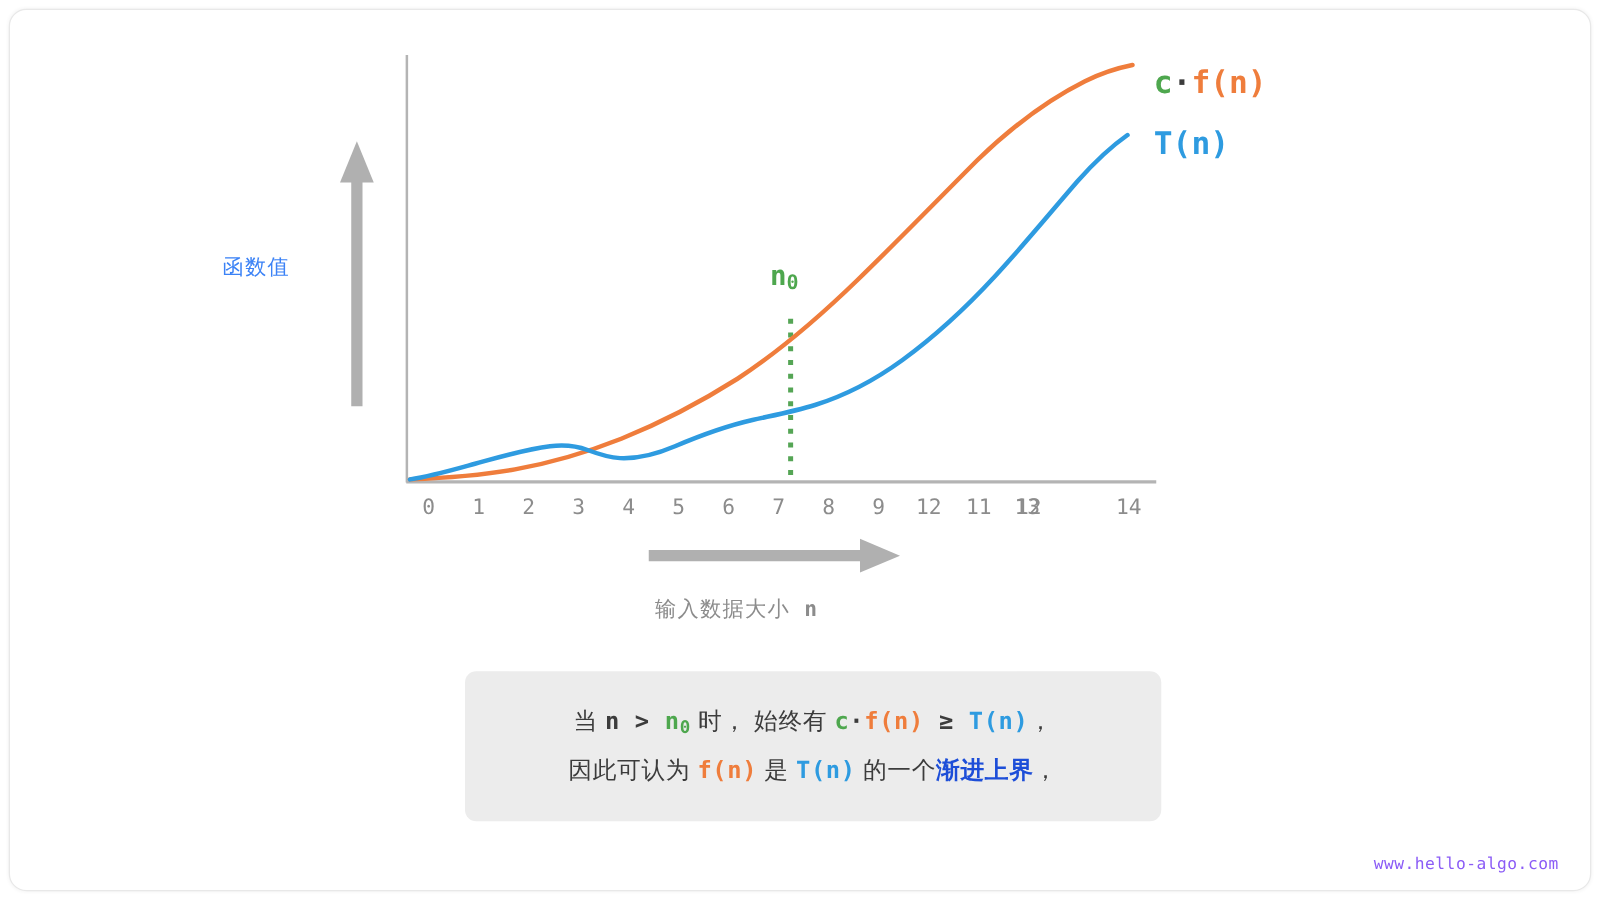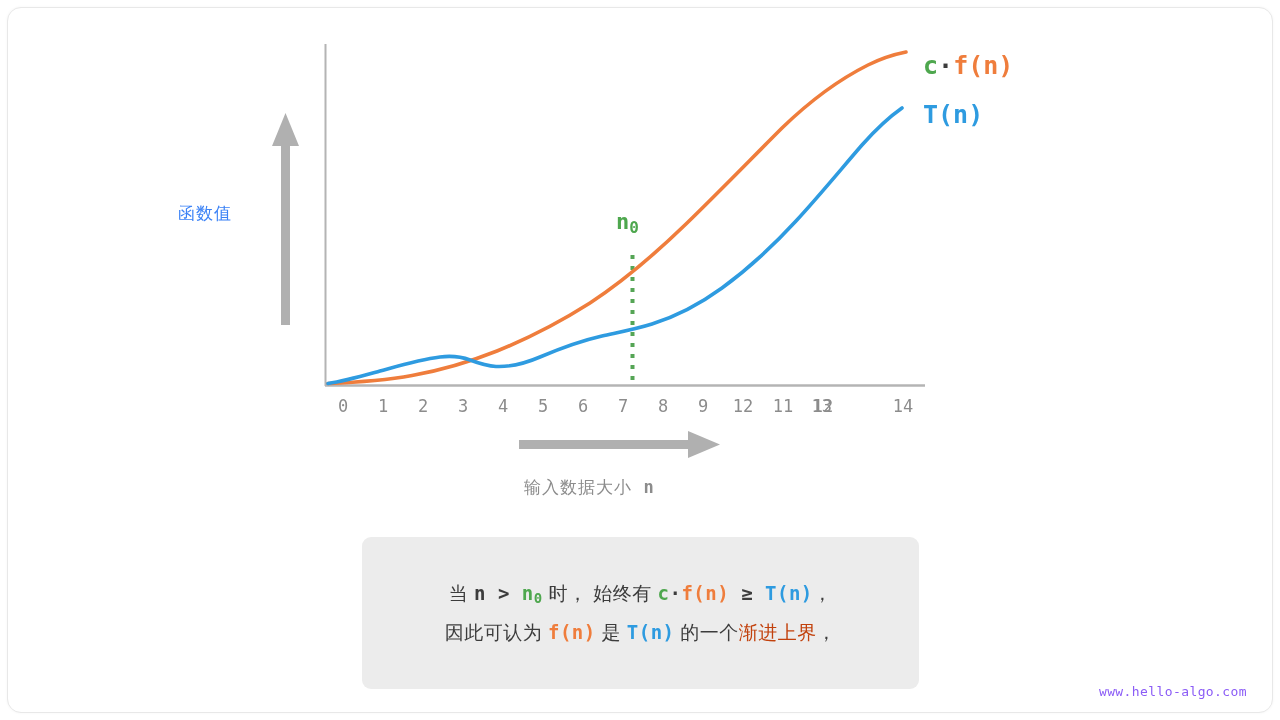--- a/index.html
+++ b/index.html
@@ -105,24 +105,24 @@
     color: #4ea74e;
     white-space: nowrap;
   }
   #n0-label sub {
     font-size: 16px;
     vertical-align: -0.22em;
   }
   
   #caption-box {
     position: absolute;
-    left: 362px;
+    left: 372px;
     top: 537px;
     width: 557px;
-    height: 152px;
+    height: 120px;
     background: #ececec;
     border-radius: 9px;
     box-sizing: border-box;
     display: flex;
     flex-direction: column;
     justify-content: center;
     align-items: center;
     gap: 4px;
   }
   .caption-line {
@@ -131,22 +131,22 @@
     white-space: nowrap;
     line-height: 30px;
     letter-spacing: 0.5px;
   }
   .caption-line .code {
     font-family: "DejaVu Sans Mono", "Liberation Mono", monospace;
     font-weight: bold;
     font-size: 19px;
   }
   .caption-line .bold-cn {
-    font-weight: normal;
-    color: #c2410c;
+    font-weight: bold;
+    color: #1d4ed8;
   }
   .caption-line sub {
     font-size: 14px;
     vertical-align: -0.22em;
   }
   
   #watermark {
     position: absolute;
     right: 33px;
     bottom: 21px;

